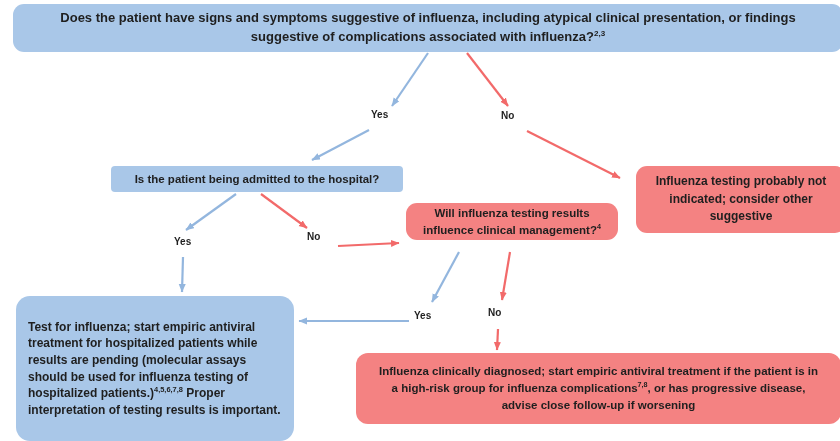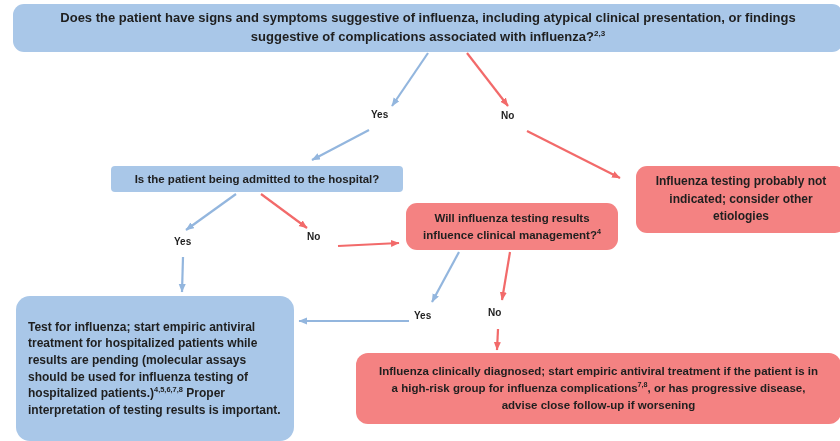--- a/index.html
+++ b/index.html
@@ -29,21 +29,21 @@
     justify-content: center;
     text-align: center;
     border-radius: 11px;
   }
   .blue { background: var(--blue-box, #a9c7e8); }
   .pink { background: var(--pink-box, #f48282); }
 
   .b-top      { left: 5px;   top: 4px;   width: 830px; height: 48px;  font-size: 13px;   line-height: 1.45; padding: 2px 14px; }
   .b-admit    { left: 103px; top: 166px; width: 292px; height: 26px;  font-size: 11.5px; white-space: nowrap; border-radius: 4px; }
   .b-notind   { left: 628px; top: 166px; width: 210px; height: 67px;  font-size: 12px;   line-height: 1.45; padding: 4px 10px; }
-  .b-mgmt     { left: 398px; top: 203px; width: 212px; height: 47px;  font-size: 11.5px; line-height: 1.4;  padding: 4px 10px; }
+  .b-mgmt     { left: 398px; top: 203px; width: 212px; height: 37px;  font-size: 11.5px; line-height: 1.4;  padding: 4px 10px; }
   .b-test     { left: 8px;   top: 296px; width: 278px; height: 145px; font-size: 12px;   line-height: 1.38; padding: 8px 12px; text-align: left; justify-content: flex-end; border-radius: 14px; }
   .b-clinical { left: 348px; top: 353px; width: 485px; height: 71px;  font-size: 11.5px; line-height: 1.45; padding: 4px 20px; border-radius: 12px; }
 
   sup { font-size: 0.62em; line-height: 0; vertical-align: super; }
 
   .edge-label {
     position: absolute;
     font-size: 10px;
     font-weight: bold;
     color: var(--text, #1f1f1f);
@@ -85,21 +85,21 @@
 
   <div class="box blue b-top">
     <span>Does the patient have signs and symptoms suggestive of influenza, including atypical clinical presentation, or findings suggestive of complications associated with influenza?<sup>2,3</sup></span>
   </div>
 
   <div class="box blue b-admit">
     <span>Is the patient being admitted to the hospital?</span>
   </div>
 
   <div class="box pink b-notind">
-    <span>Influenza testing probably not indicated; consider other etiologies</span>
+    <span>Influenza testing probably not indicated; consider other suggestive</span>
   </div>
 
   <div class="box pink b-mgmt">
     <span>Will influenza testing results influence clinical management?<sup>4</sup></span>
   </div>
 
   <div class="box blue b-test">
     <span>Test for influenza; start empiric antiviral treatment for hospitalized patients while results are pending (molecular assays should be used for influenza testing of hospitalized patients.)<sup>4,5,6,7,8</sup> Proper interpretation of testing results is important.</span>
   </div>
 

